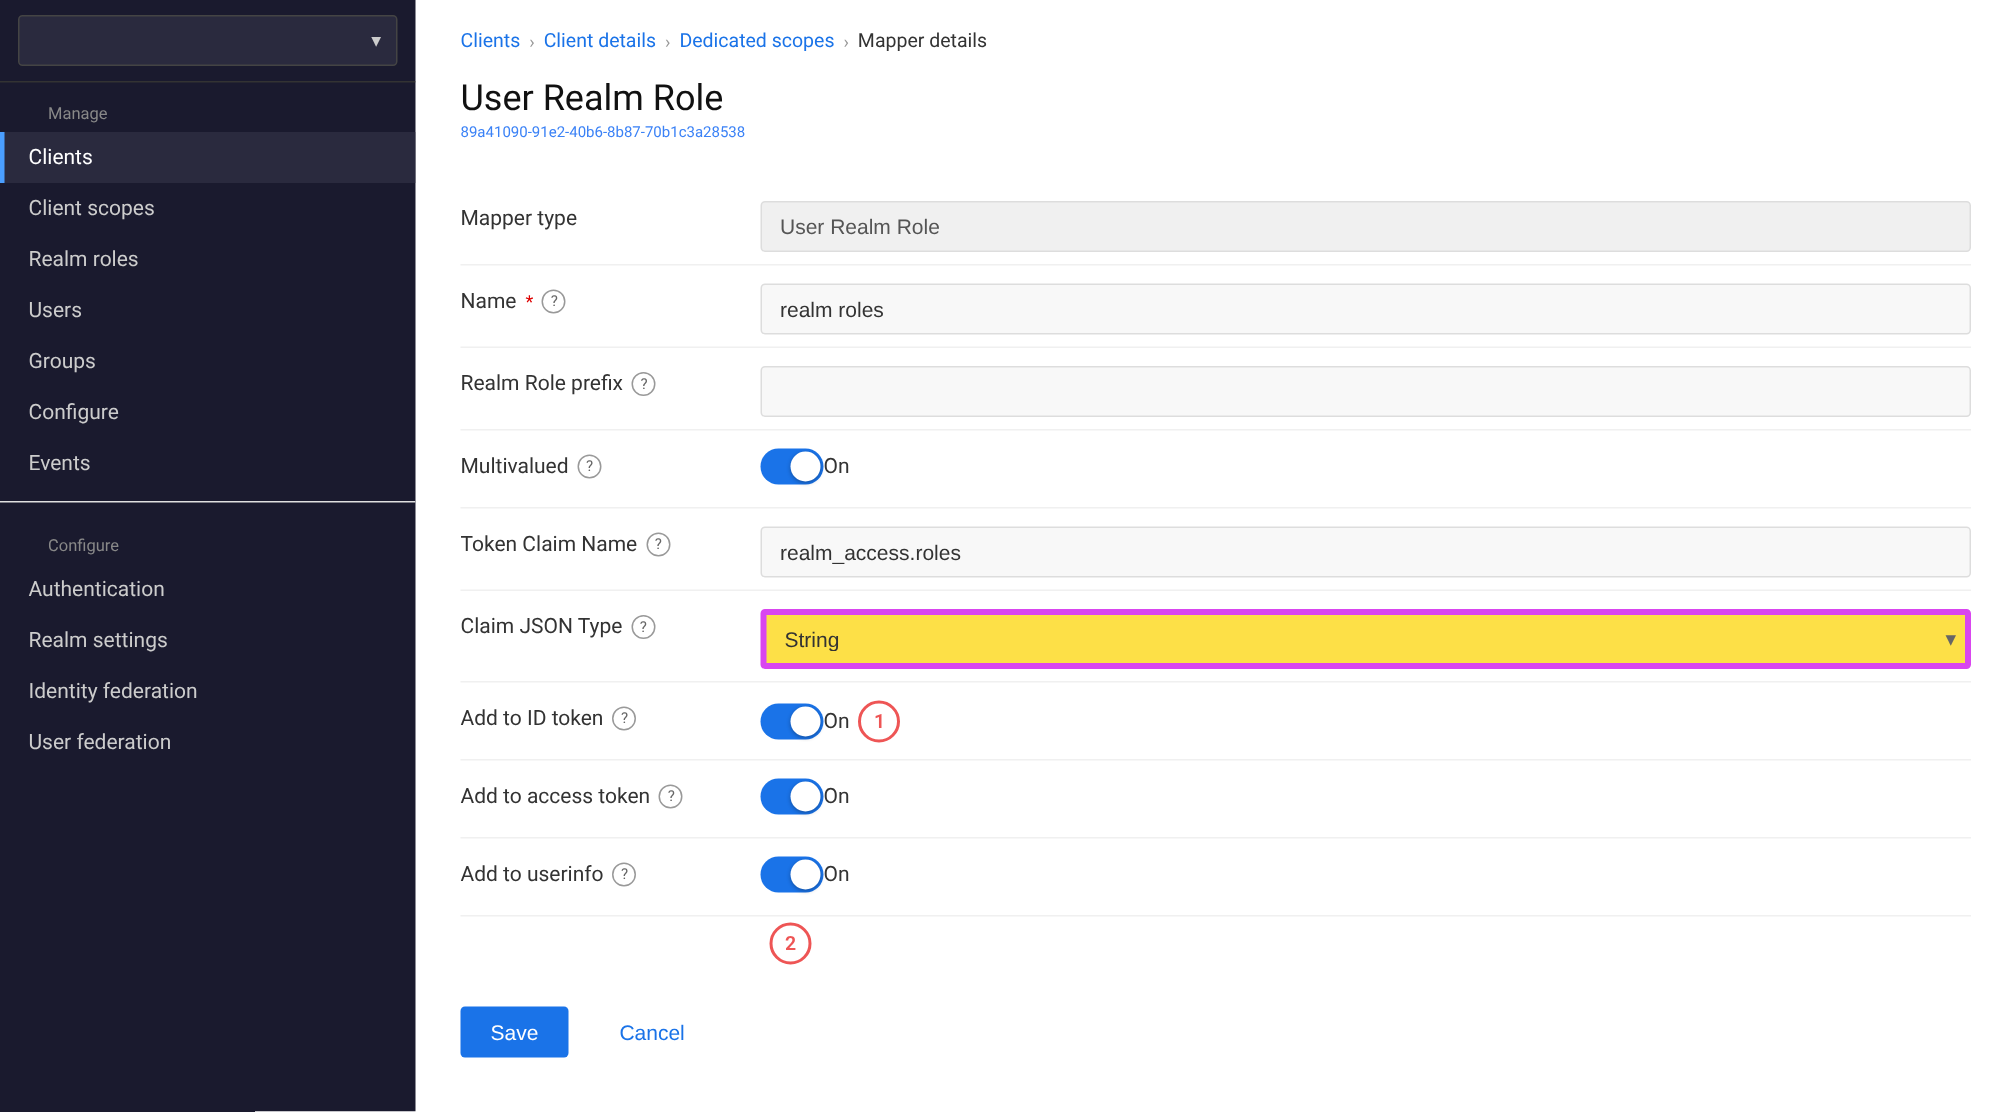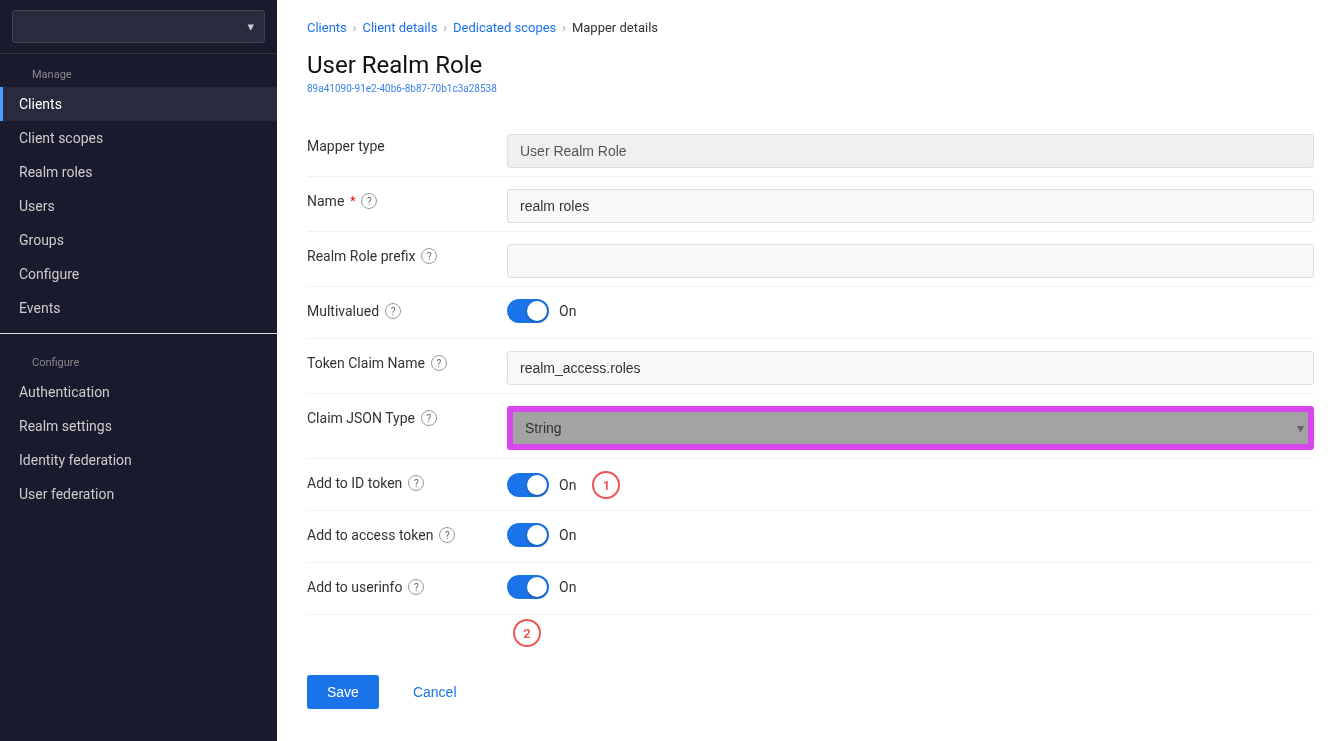--- a/index.html
+++ b/index.html
@@ -125,24 +125,24 @@
       color: #333;
       outline: none;
     }
     .form-input.readonly { background: #f0f0f0; color: #555; }
 
     
     .form-select {
       width: 100%;
       max-width: 820px;
       padding: 8px 12px;
-      border: 6px solid #d946ef;
+      border: 4px solid #d946ef;
       border-radius: 3px;
       font-size: 14px;
-      background: #a3a3a3;
+      background: #fde047;
       color: #333;
       outline: none;
       appearance: none;
       cursor: pointer;
     }
     .select-wrap {
       position: relative;
       width: 100%;
       max-width: 820px;
     }
@@ -153,21 +153,21 @@
       top: 50%;
       transform: translateY(-50%);
       color: #666;
       pointer-events: none;
     }
 
     
     .toggle-wrap {
       display: flex;
       align-items: center;
-      gap: 10px;
+      gap: 0;
       justify-content: flex-end;
     }
     .toggle {
       position: relative;
       width: 42px;
       height: 24px;
       cursor: pointer;
     }
     .toggle-track {
       position: absolute;

